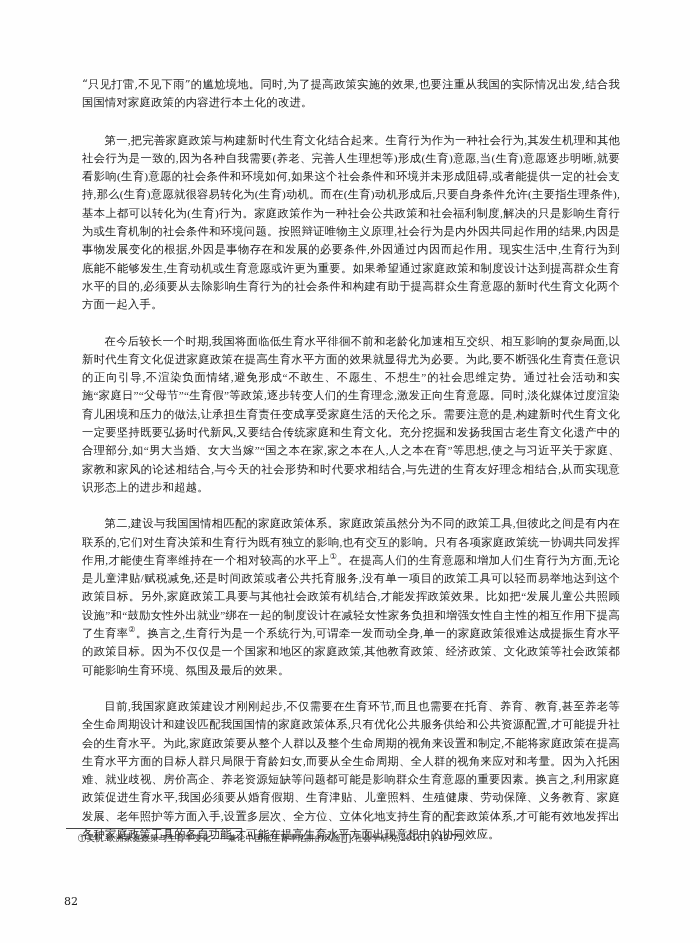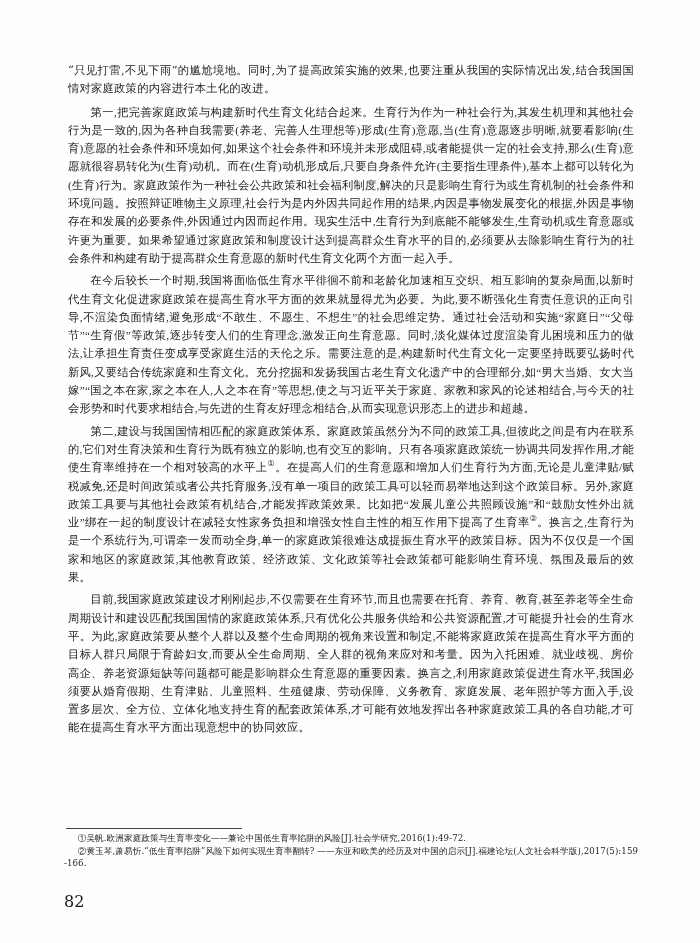--- a/index.html
+++ b/index.html
@@ -28,21 +28,21 @@
     top: 58px;
     width: 574px;
   }
 
   .para {
     font-size: 11.3px;
     line-height: 18.3px;
     text-align: justify;
     text-justify: inter-ideograph;
     text-indent: 0;
-    margin: 4px;
+    margin: 18px;
     letter-spacing: 0.02em;
     color: #1c1c1c;
     font-family: "DejaVu Serif", "Liberation Serif", serif;
     word-break: break-all;
   }
 
   .para.indent {
     text-indent: 2em;
     font-family: Liberation Serif, serif;
   }
@@ -79,21 +79,21 @@
   }
 
   .fn-item.first-line-indent {
     text-indent: 1.6em;
   }
 
   .page-number {
     position: absolute;
     left: 64px;
     top: 895px;
-    font-size: 16px;
+    font-size: 11px;
     line-height: 14px;
     color: #1a1a1a;
     font-family: "DejaVu Serif", "Liberation Serif", serif;
   }
 </style>
 </head>
 <body>
 
 <div class="page">
 
@@ -107,18 +107,17 @@
 
     <p class="para indent"><span>第二,建设与我国国情相匹配的家庭政策体系。家庭政策虽然分为不同的政策工具,但彼此之间是有内在联系的,它们对生育决策和生育行为既有独立的影响,也有交互的影响。只有各项家庭政策统一协调共同发挥作用,才能使生育率维持在一个相对较高的水平上</span><sup class="fn-ref">①</sup><span>。在提高人们的生育意愿和增加人们生育行为方面,无论是儿童津贴/赋税减免,还是时间政策或者公共托育服务,没有单一项目的政策工具可以轻而易举地达到这个政策目标。另外,家庭政策工具要与其他社会政策有机结合,才能发挥政策效果。比如把“发展儿童公共照顾设施”和“鼓励女性外出就业”绑在一起的制度设计在减轻女性家务负担和增强女性自主性的相互作用下提高了生育率</span><sup class="fn-ref">②</sup><span>。换言之,生育行为是一个系统行为,可谓牵一发而动全身,单一的家庭政策很难达成提振生育水平的政策目标。因为不仅仅是一个国家和地区的家庭政策,其他教育政策、经济政策、文化政策等社会政策都可能影响生育环境、氛围及最后的效果。</span></p>
 
     <p class="para indent">目前,我国家庭政策建设才刚刚起步,不仅需要在生育环节,而且也需要在托育、养育、教育,甚至养老等全生命周期设计和建设匹配我国国情的家庭政策体系,只有优化公共服务供给和公共资源配置,才可能提升社会的生育水平。为此,家庭政策要从整个人群以及整个生命周期的视角来设置和制定,不能将家庭政策在提高生育水平方面的目标人群只局限于育龄妇女,而要从全生命周期、全人群的视角来应对和考量。因为入托困难、就业歧视、房价高企、养老资源短缺等问题都可能是影响群众生育意愿的重要因素。换言之,利用家庭政策促进生育水平,我国必须要从婚育假期、生育津贴、儿童照料、生殖健康、劳动保障、义务教育、家庭发展、老年照护等方面入手,设置多层次、全方位、立体化地支持生育的配套政策体系,才可能有效地发挥出各种家庭政策工具的各自功能,才可能在提高生育水平方面出现意想中的协同效应。</p>
 
   </div>
 
   <div class="footnotes">
     <div class="fn-rule"></div>
     <p class="fn-item first-line-indent">①吴帆.欧洲家庭政策与生育率变化——兼论中国低生育率陷阱的风险[J].社会学研究,2016(1):49-72.</p>
-    <p class="fn-item first-line-indent">②黄玉琴,萧易忻.“低生育率陷阱”风险下如何实现生育率翻转? ——东亚和欧美的经历及对中国的启示[J].福建论坛(人文社会科学版),2017(5):159-166.</p>
   </div>
 
   <div class="page-number">82</div>
 
 </div>
 
 </body></html>

